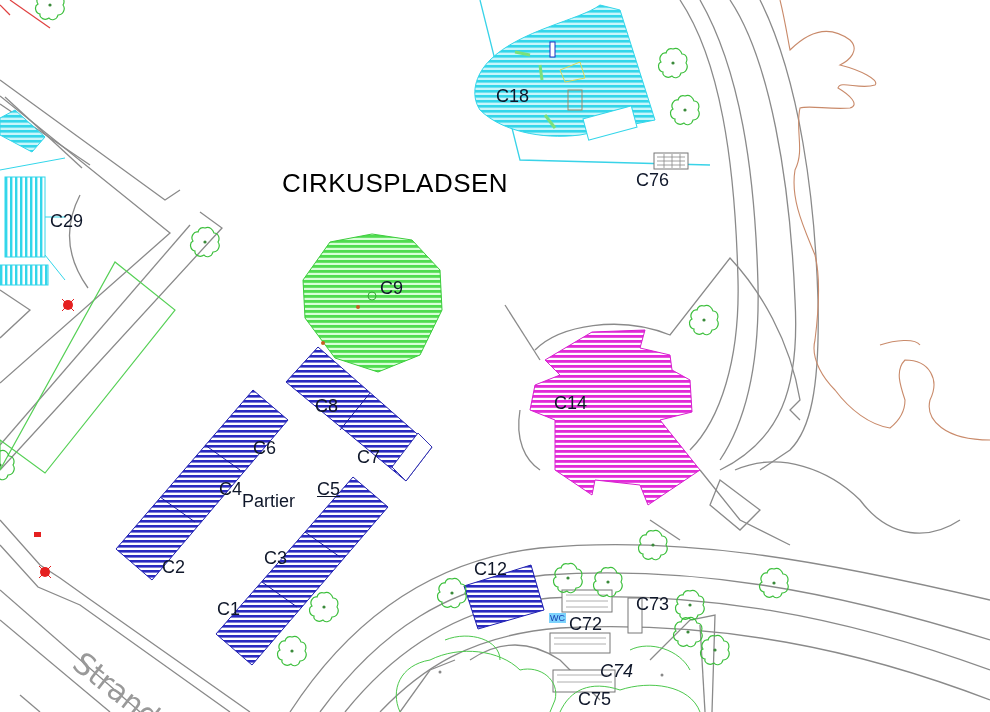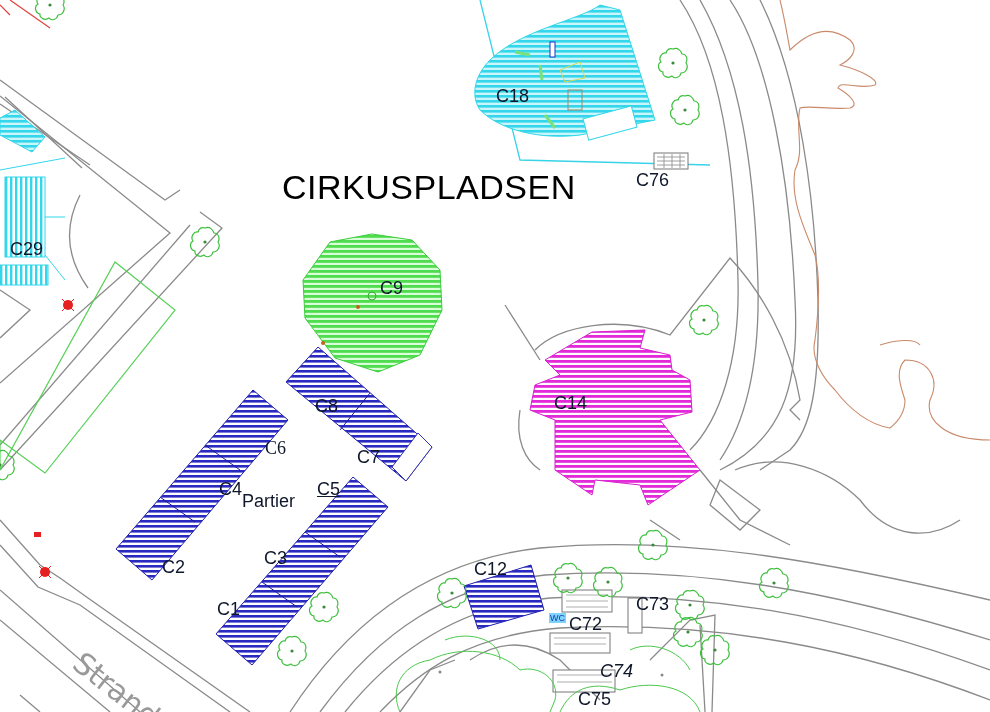--- a/index.html
+++ b/index.html
@@ -1,19 +1,19 @@
 <!DOCTYPE html>
 <html><head>
 <meta charset="utf-8">
 <style>
   html, body { margin:0; padding:0; background:#ffffff; }
   body { width:990px; height:712px; overflow:hidden; position:relative; font-family:"Liberation Sans", sans-serif; }
   #map { position:absolute; left:0; top:0; width:990px; height:712px; }
   .lbl { position:absolute; color:#0f172a; font-size:18px; line-height:1; white-space:nowrap; font-family:"Liberation Sans", sans-serif; }
-  .title { position:absolute; color:#000; font-size:34px; line-height:1; white-space:nowrap; font-family:"Liberation Sans", sans-serif; letter-spacing:0.5px; }
+  .title { position:absolute; color:#000; font-size:26px; line-height:1; white-space:nowrap; font-family:"Liberation Sans", sans-serif; letter-spacing:0.5px; }
   .street { position:absolute; color:#999; font-size:30px; font-family:"DejaVu Sans", sans-serif; transform:rotate(38deg); transform-origin:left top; }
   .wc { position:absolute; font-size:9px; color:#1a3fb0; background:#7dd3fc; padding:0 1px; font-family:"Liberation Sans", sans-serif; }
 </style>
 </head>
 <body>
 
 <svg id="map" viewBox="0 0 990 712" xmlns="http://www.w3.org/2000/svg">
   <defs>
     <pattern id="hBlue" width="8" height="5" patternUnits="userSpaceOnUse">
       <rect width="8" height="5" fill="#ffffff"></rect>
@@ -191,26 +191,26 @@
   </g>
 
   <circle cx="440" cy="672" r="1.5" fill="#888"></circle>
   <circle cx="662" cy="675" r="1.5" fill="#888"></circle>
 </svg>
 
 <div class="title" style="left:282px; top:170px;">CIRKUSPLADSEN</div>
 
 <div class="lbl" style="left:496px; top:87px;">C18</div>
 <div class="lbl" style="left:636px; top:171px;">C76</div>
-<div class="lbl" style="left:10px; top:240px;">C29</div>
+<div class="lbl" style="left:10px; top:212px;padding-left:40px;">C29</div>
 <div class="lbl" style="left:380px; top:279px;">C9</div>
 <div class="lbl" style="left:554px; top:394px;">C14</div>
 <div class="lbl" style="left:307px; top:397px;margin-left:8px;">C8</div>
 <div class="lbl" style="left:357px; top:448px;">C7</div>
-<div class="lbl" style="left:265px; top:439px;font-family:Liberation Serif, serif;">C6</div>
+<div class="lbl" style="left:253px; top:439px;">C6</div>
 <div class="lbl" style="left:219px; top:480px;">C4</div>
 <div class="lbl" style="left:242px; top:492px;">Partier</div>
 <div class="lbl" style="left:317px; top:480px;text-decoration:underline;">C5</div>
 <div class="lbl" style="left:162px; top:558px;text-align:right;">C2</div>
 <div class="lbl" style="left:264px; top:549px;text-align:center;">C3</div>
 <div class="lbl" style="left:217px; top:600px;">C1</div>
 <div class="lbl" style="left:474px; top:560px;">C12</div>
 <div class="lbl" style="left:636px; top:595px;text-align:center;">C73</div>
 <div class="wc" style="left:549px; top:613px;">WC</div>
 <div class="lbl" style="left:569px; top:615px;">C72</div>

